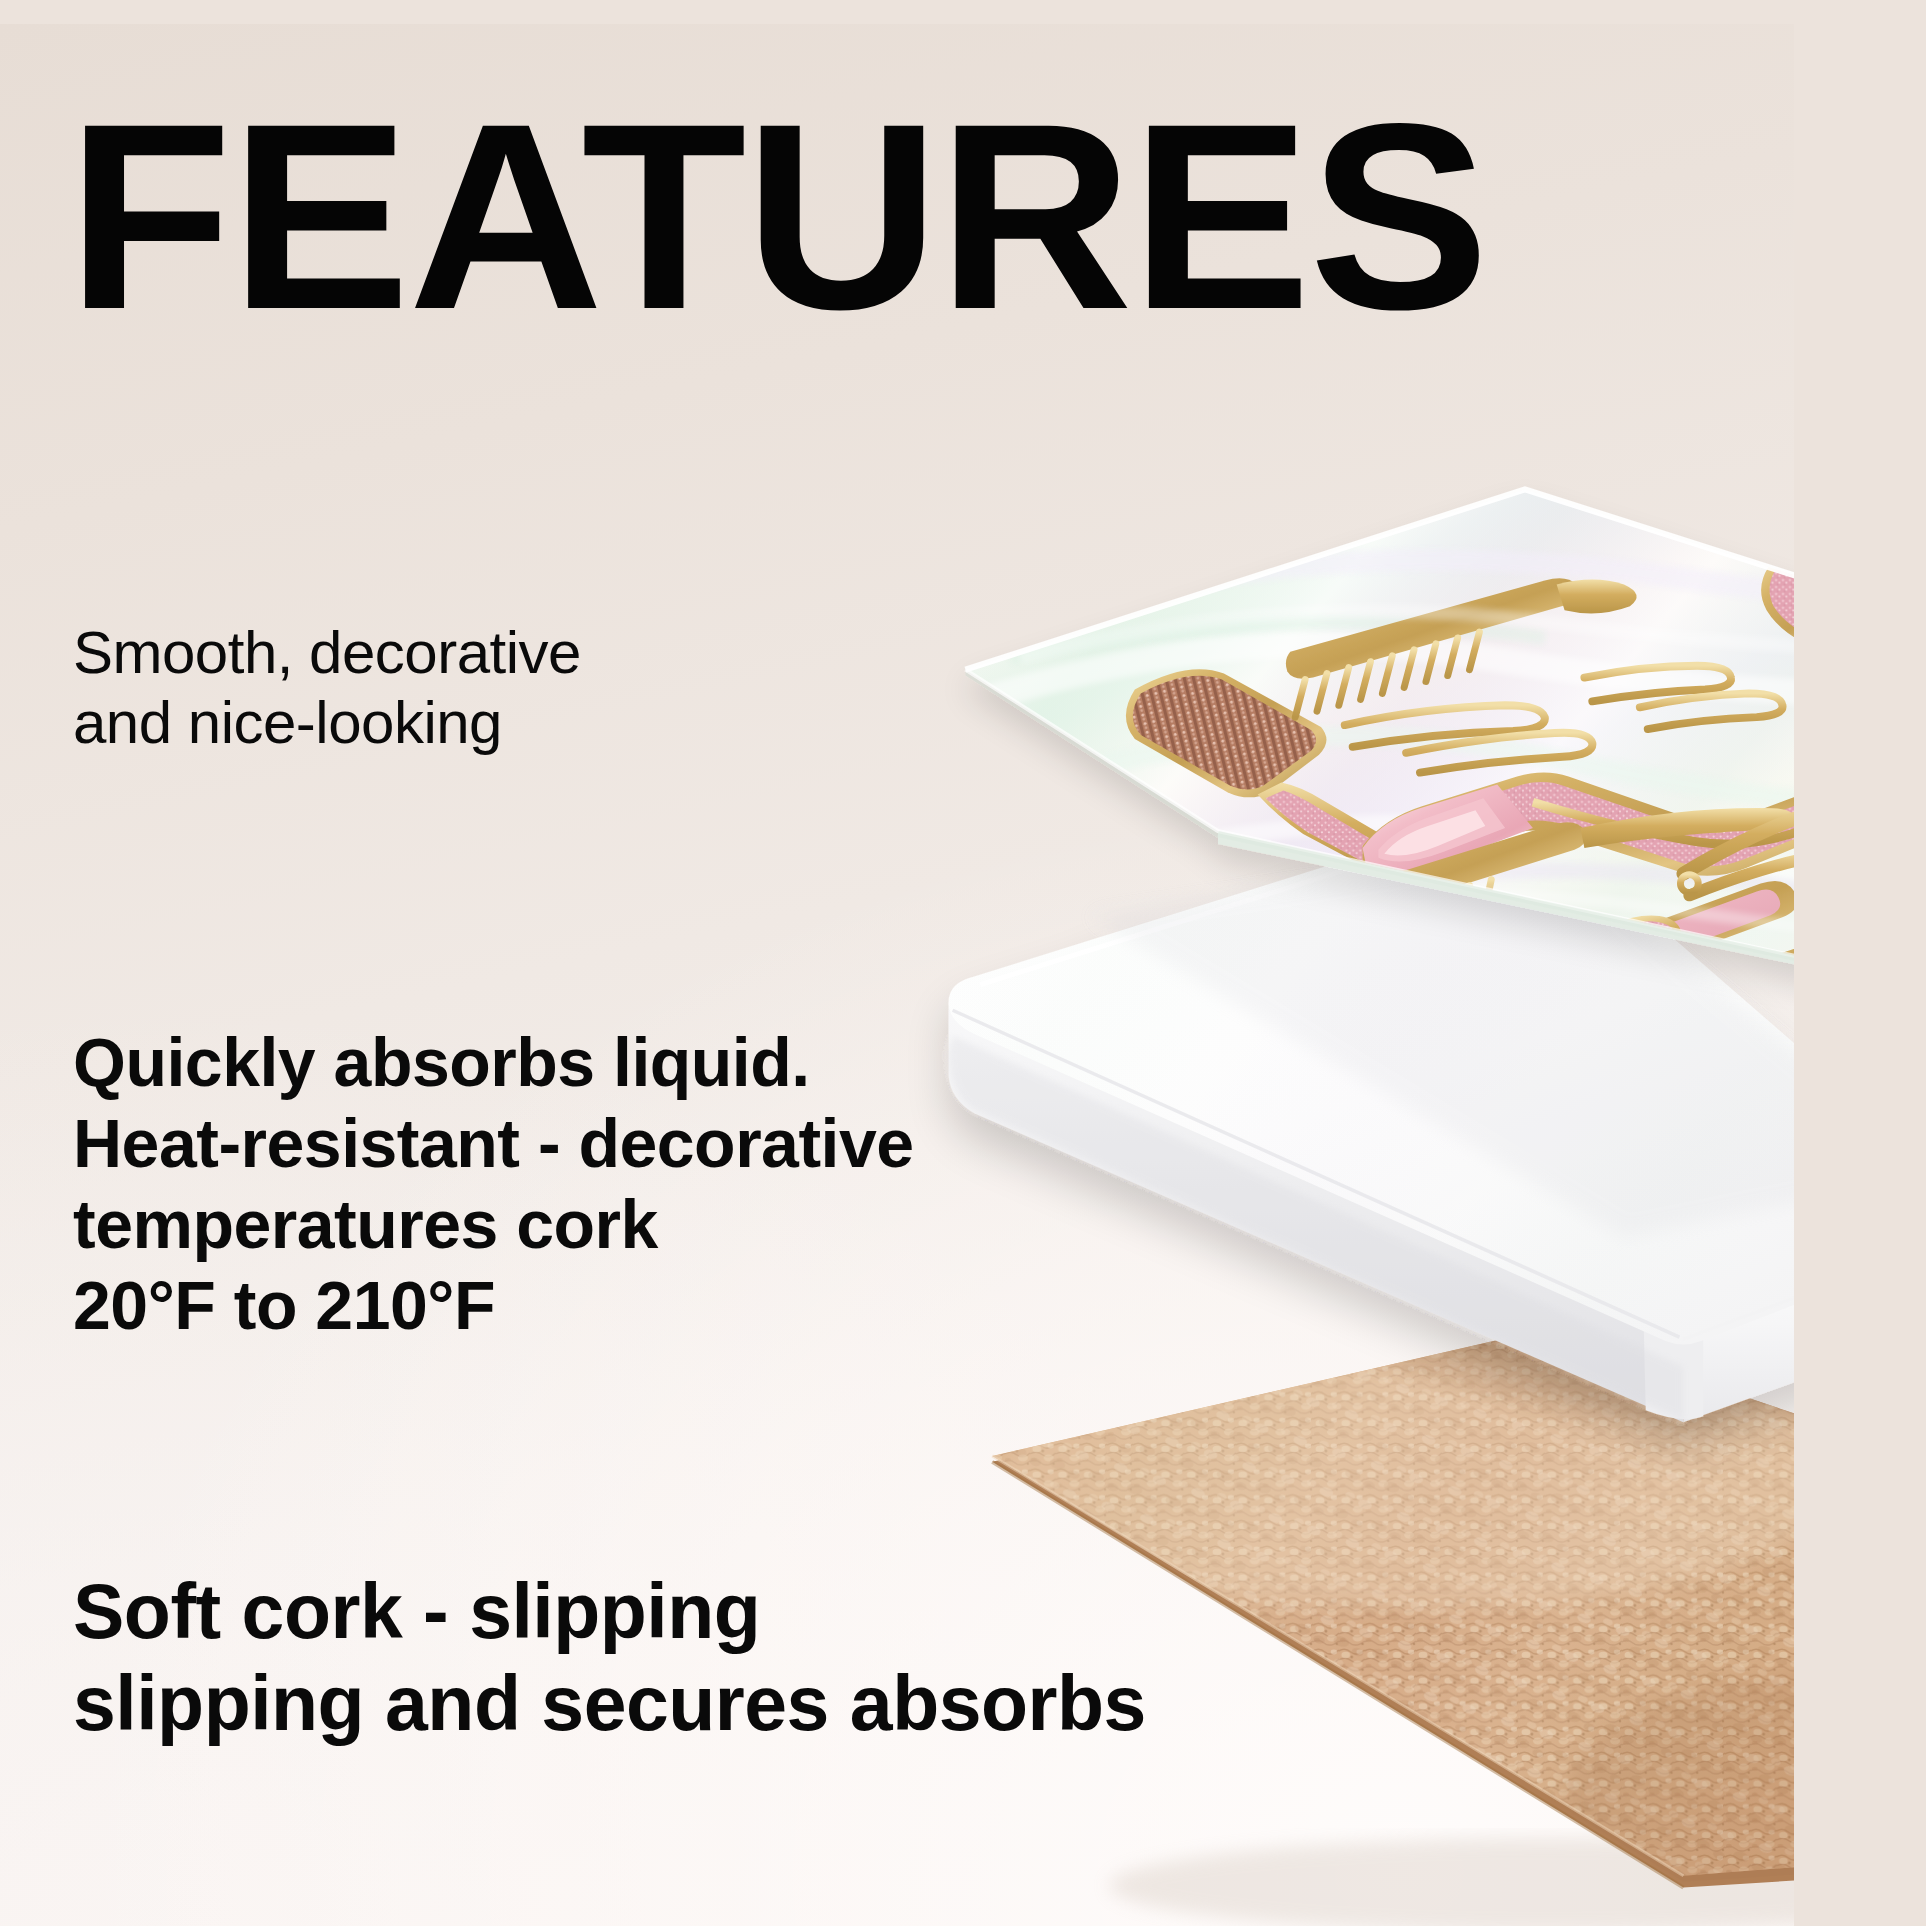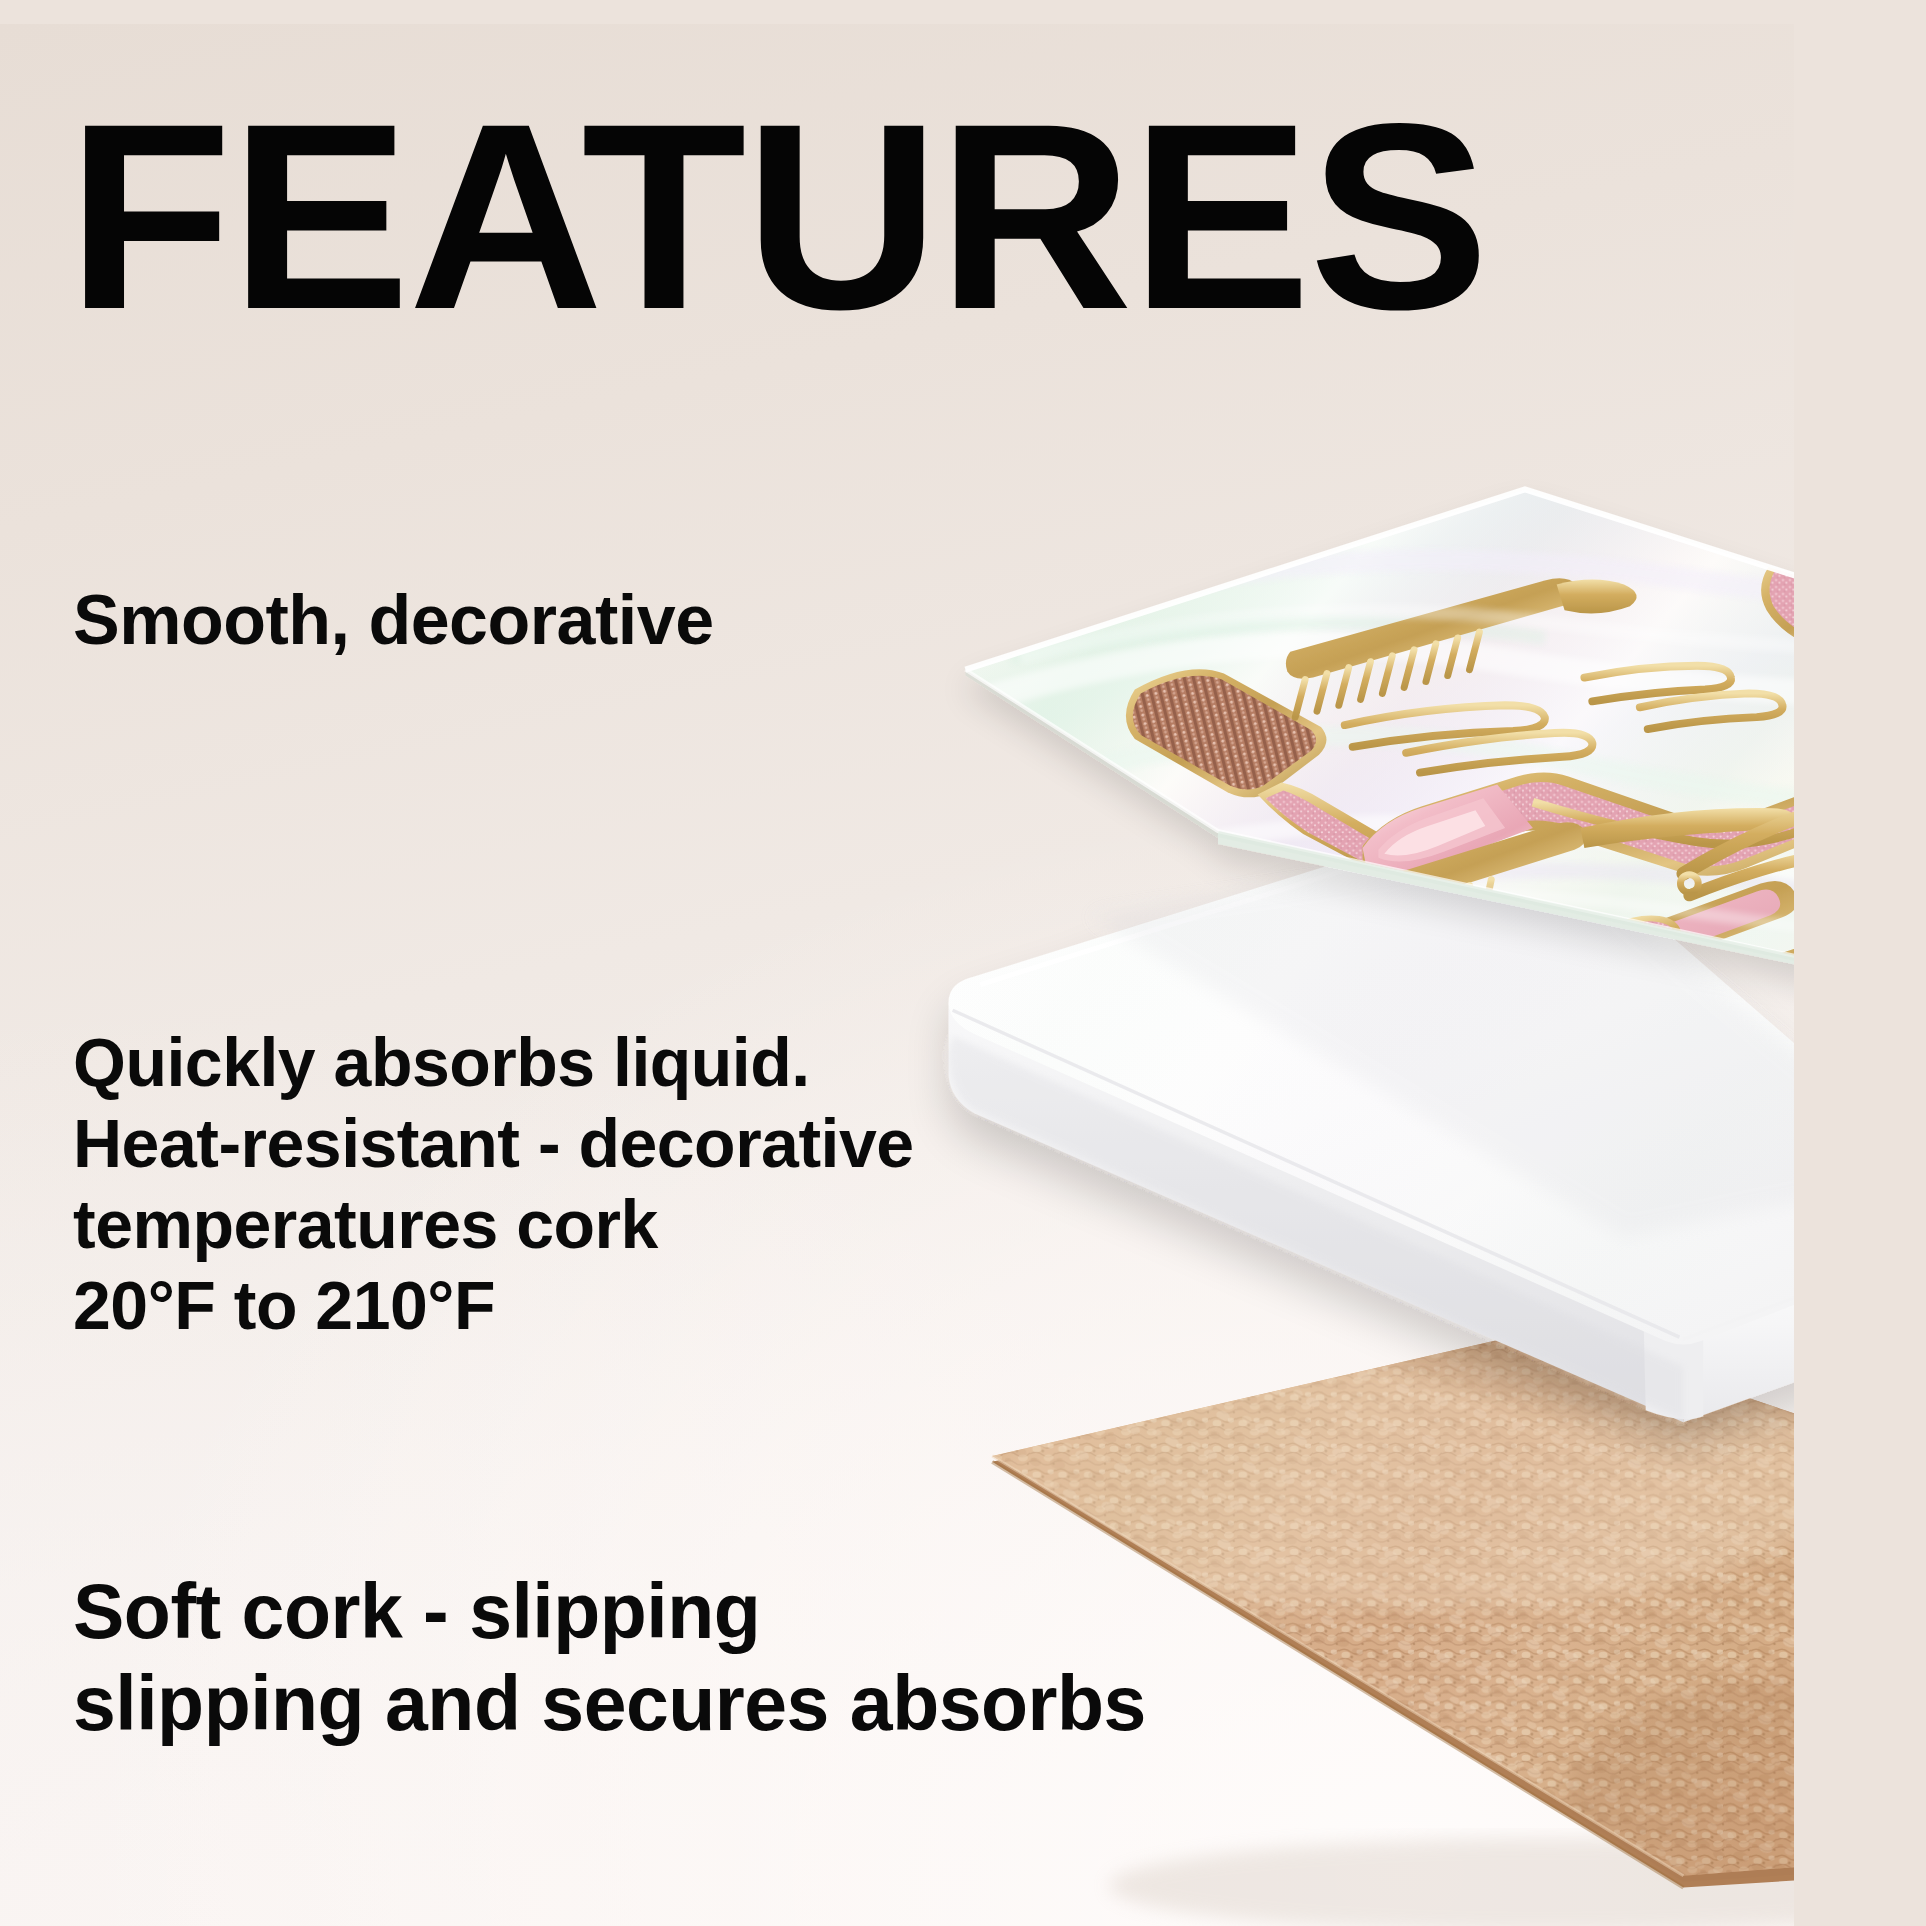--- a/index.html
+++ b/index.html
@@ -26,21 +26,21 @@
     letter-spacing:-2px;
     transform:scaleX(1.02);
     transform-origin:left top;
     white-space:nowrap;
     font-stretch:condensed;
   }
 
   
   .feat{position:absolute;left:73px;color:#0a0a0a;letter-spacing:-0.5px;}
   .feat .ln{display:block;white-space:nowrap;}
-  .feat-1{top:556px;font-size:70px;line-height:1.16;font-weight:700;}
+  .feat-1{top:594px;font-size:60px;line-height:1.16;font-weight:400;}
   .feat-2{top:998px;font-size:68px;line-height:1.19;font-weight:700;}
   .feat-3{top:1542px;font-size:77px;line-height:1.19;font-weight:600;}
 
   
   .product{position:absolute;left:0;top:0;width:1927px;height:1927px;pointer-events:none;}
   .product svg{position:absolute;left:0;top:0;width:1927px;height:1927px;}
 
   .layer-caption{position:absolute;width:0;height:0;overflow:hidden;opacity:0;}
 </style>
 </head>
@@ -359,20 +359,21 @@
 
         <path d="M975 652 L1540 470 L2010 620" stroke="#ffffff" stroke-width="6" fill="none" opacity=".95"></path>
         <path d="M975 652 L1230 815 L1900 960" stroke="#ffffff" stroke-width="4" fill="none" opacity=".7"></path>
         <path d="M1230 818 L1900 962" stroke="#dce9de" stroke-width="6" fill="none" opacity=".55"></path>
       </g>
     </svg>
   </div>
 
   <div class="feat feat-1">
     <span class="ln">Smooth, decorative</span>
+    <span class="ln">and nice-looking</span>
   </div>
 
   <div class="feat feat-2">
     <span class="ln">Quickly absorbs liquid.</span>
     <span class="ln">Heat-resistant - decorative</span>
     <span class="ln">temperatures cork</span>
     <span class="ln">20°F to 210°F</span>
   </div>
 
   <div class="feat feat-3">

